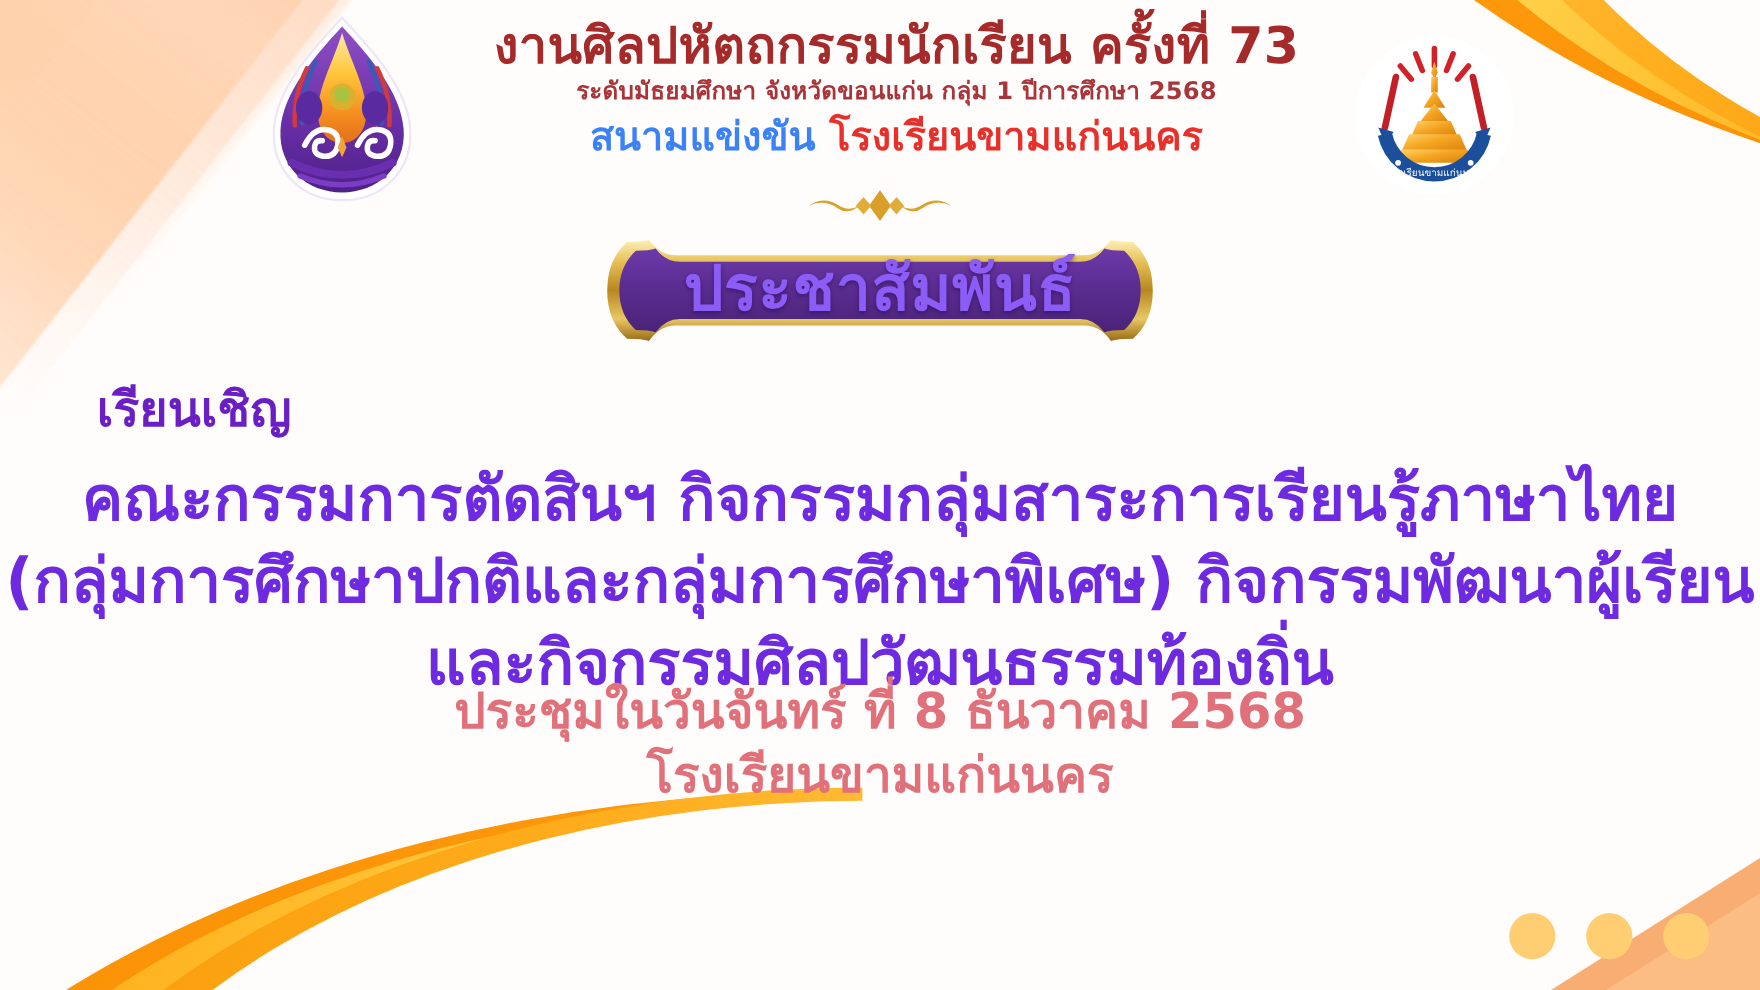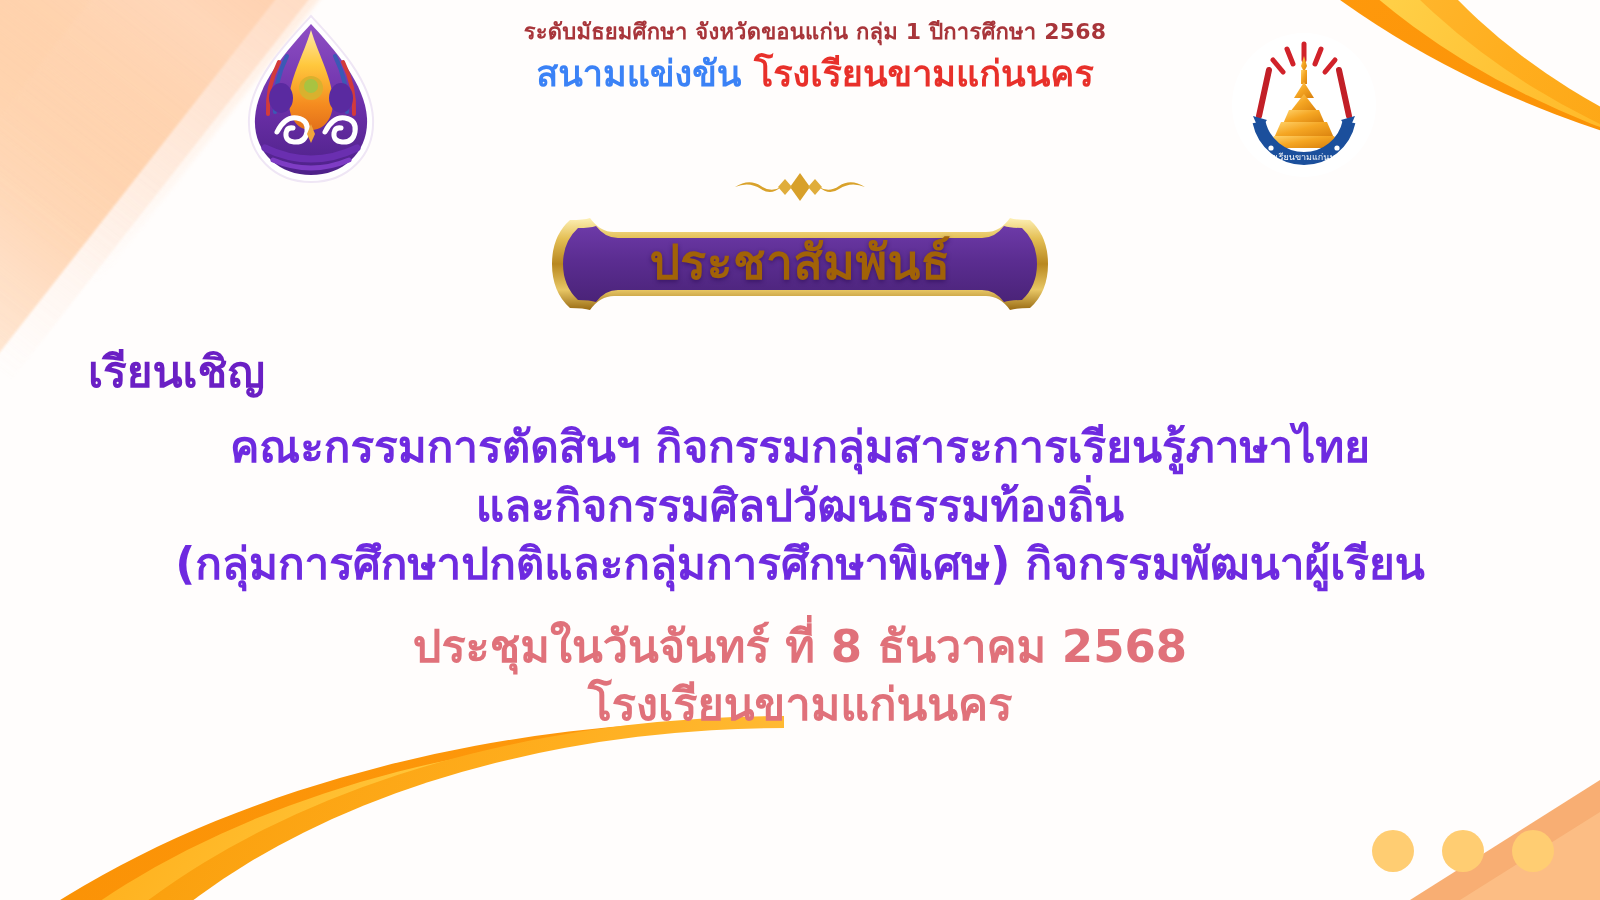--- a/index.html
+++ b/index.html
@@ -145,36 +145,36 @@
 
   
   .banner-wrap{
     position:absolute; top:216px; left:50%; transform:translateX(-50%);
     width:548px; height:96px;
   }
   .banner-svg{ position:absolute; inset:0; width:100%; height:100%; }
   .banner-text{
     position:absolute; inset:0;
     display:flex; align-items:center; justify-content:center;
-    font-size:48px; font-weight:700; color:#a16207;
+    font-size:57px; font-weight:700; color:#8b5cf6;
     text-shadow:0 2px 4px rgba(40,10,80,.55);
     letter-spacing:.5px; padding-bottom:4px;
   }
 
   
   .salutation{
     position:absolute; top:336px; left:88px;
     font-size:44px; font-weight:700; color:#6a1fc4;
   }
   .body-block{
     position:absolute; top:418px; left:0; width:100%;
     text-align:center;
   }
   .body-line{
-    font-size:44px; font-weight:700; color:#6e2ae0;
+    font-size:56px; font-weight:700; color:#6e2ae0;
     line-height:1.33; white-space:nowrap;
   }
   .meeting-block{
     position:absolute; top:618px; left:0; width:100%;
     text-align:center;
   }
   .meet-line{
     font-size:45px; font-weight:700; color:#e0717a;
     line-height:1.28; white-space:nowrap;
   }
@@ -251,20 +251,21 @@
 
       <path d="M56 122 q8 -16 20 -14 q12 2 10 14 q-2 11 -13 10 q-9 -1 -8 -9 q1 -6 7 -5" fill="none" stroke="#ffffff" stroke-width="5" stroke-linecap="round"></path>
       <path d="M104 122 q8 -16 20 -14 q12 2 10 14 q-2 11 -13 10 q-9 -1 -8 -9 q1 -6 7 -5" fill="none" stroke="#ffffff" stroke-width="5" stroke-linecap="round"></path>
 
       <path d="M44 138 q46 22 92 0" stroke="#6a2fb0" stroke-width="7" fill="none" stroke-linecap="round"></path>
       <path d="M52 150 q38 16 76 0" stroke="#7e3cc4" stroke-width="5" fill="none" stroke-linecap="round"></path>
       <path d="M86 124 l4 -10 l4 10 l-4 9 Z" fill="#f0a53c"></path>
     </svg>
 
     <div class="head-text">
+      <div class="h-line1">งานศิลปหัตถกรรมนักเรียน ครั้งที่ 73</div>
       <div class="h-line2">ระดับมัธยมศึกษา จังหวัดขอนแก่น  กลุ่ม 1  ปีการศึกษา 2568</div>
       <div class="h-line3">
         <span class="h-venue-pre">สนามแข่งขัน</span>
         <span class="h-venue">โรงเรียนขามแก่นนคร</span>
       </div>
     </div>
 
     <svg class="logo-right" viewBox="0 0 150 150">
       <defs>
         <linearGradient id="pagodaG" x1="0" y1="0" x2="1" y2="1">
@@ -352,22 +353,22 @@
                H92 q-13 0 -22 12 q-6 -2 -18 -2
                q-15 -14 -15 -36 q0 -22 15 -36 Z" fill="url(#purpleG)"></path>
     </svg>
     <div class="banner-text">ประชาสัมพันธ์</div>
   </div>
 
   <div class="salutation">เรียนเชิญ</div>
 
   <div class="body-block">
     <div class="body-line">คณะกรรมการตัดสินฯ กิจกรรมกลุ่มสาระการเรียนรู้ภาษาไทย</div>
+    <div class="body-line">(กลุ่มการศึกษาปกติและกลุ่มการศึกษาพิเศษ) กิจกรรมพัฒนาผู้เรียน</div>
     <div class="body-line">และกิจกรรมศิลปวัฒนธรรมท้องถิ่น</div>
-    <div class="body-line">(กลุ่มการศึกษาปกติและกลุ่มการศึกษาพิเศษ) กิจกรรมพัฒนาผู้เรียน</div>
   </div>
 
   <div class="meeting-block">
     <div class="meet-line">ประชุมในวันจันทร์ ที่ 8 ธันวาคม 2568</div>
     <div class="meet-line">โรงเรียนขามแก่นนคร</div>
   </div>
 
 </div>
 
 </body></html>

